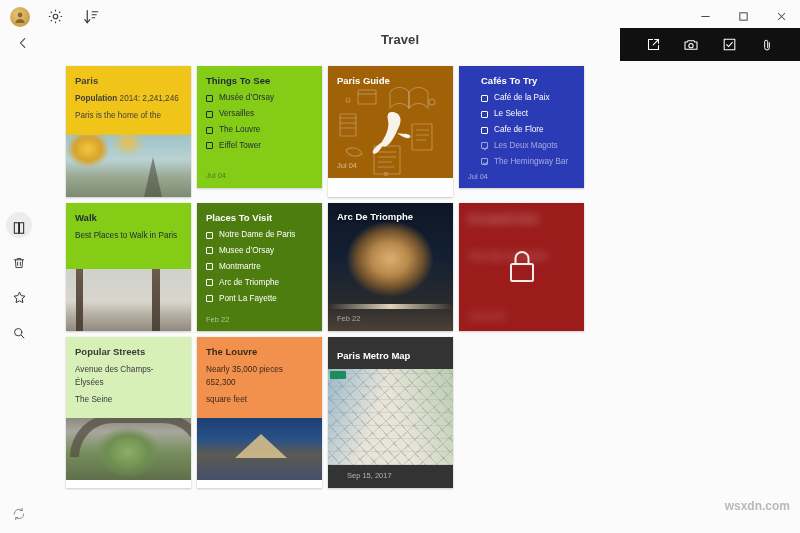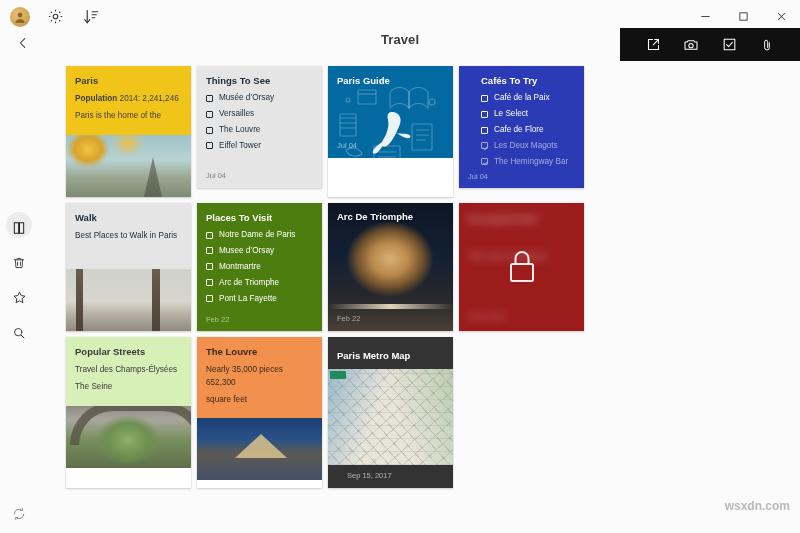--- a/index.html
+++ b/index.html
@@ -143,30 +143,30 @@
   .check-row.done { opacity: .55; }
   .check-row.done .box::after {
     content: ""; position: absolute;
     left: 1px; top: 2.2px; width: 3.6px; height: 1.6px;
     border-left: 1px solid currentColor; border-bottom: 1px solid currentColor;
     transform: rotate(-45deg);
   }
 
   
   .t-yellow { background: #f0c419; color: #3f3f3f; }
-  .t-skyblue { background: #e5e5e5; color: #1d2b3a; }
+  .t-skyblue { background: #84cc16; color: #1d2b3a; }
   .t-navy { background: #2b3bb5; color: #ffffff; padding-left: 13px; }
   .t-brightblue { background: #4d7c0f; color: #ffffff; }
   .t-green { background: #d6f0b8; color: #3a3a3a; }
   .t-orange { background: #f2914e; color: #3a2a1a; }
 
   
   .pdf-card {
-    height: 92px; position: relative;
-    background: #0369a1; color: #fff;
+    height: 112px; position: relative;
+    background: #a16207; color: #fff;
   }
   .pdf-card .card-title { position: relative; z-index: 2; }
   .pdf-card .card-date { position: absolute; left: 9px; bottom: 8px; z-index: 2; }
   .pdf-art {
     position: absolute; left: 0; top: 0; width: 125px; height: 122px;
     opacity: .92;
   }
 
   .locked-card {
     height: 128px; position: relative;
@@ -581,21 +581,21 @@
         <svg width="34" height="40" viewBox="0 0 34 40" fill="none" stroke="rgba(255,255,255,.92)" stroke-width="2">
           <rect x="6" y="17" width="22" height="17" rx="1.5"></rect>
           <path d="M10.5 17v-5.5a6.5 6.5 0 0 1 13 0V17"></path>
         </svg>
       </div>
     </div>
 
     <div class="card">
       <div class="card-head t-green">
         <div class="card-title">Popular Streets</div>
-        <div class="card-line">Travel des Champs-Élysées</div>
+        <div class="card-line">Avenue des Champs-Élysées</div>
         <div class="card-line">The Seine</div>
       </div>
       <div class="photo ph-champs"></div>
     </div>
 
     <div class="card">
       <div class="card-head t-orange">
         <div class="card-title">The Louvre</div>
         <div class="card-line">Nearly 35,000 pieces 652,300</div>
         <div class="card-line">square feet</div>

